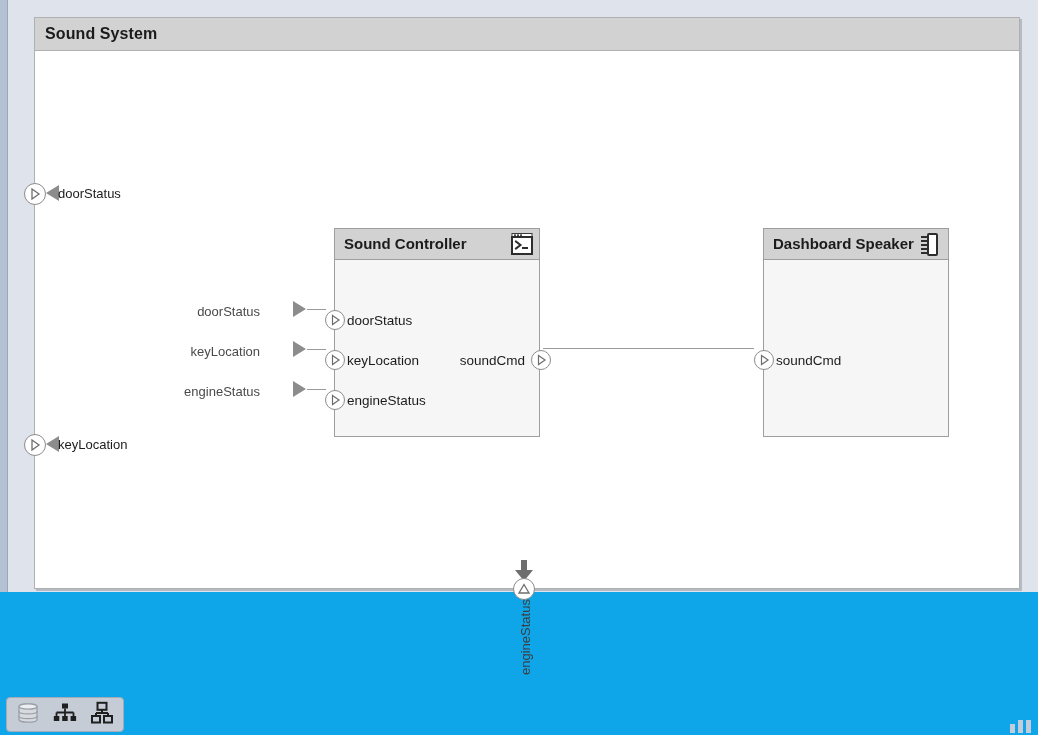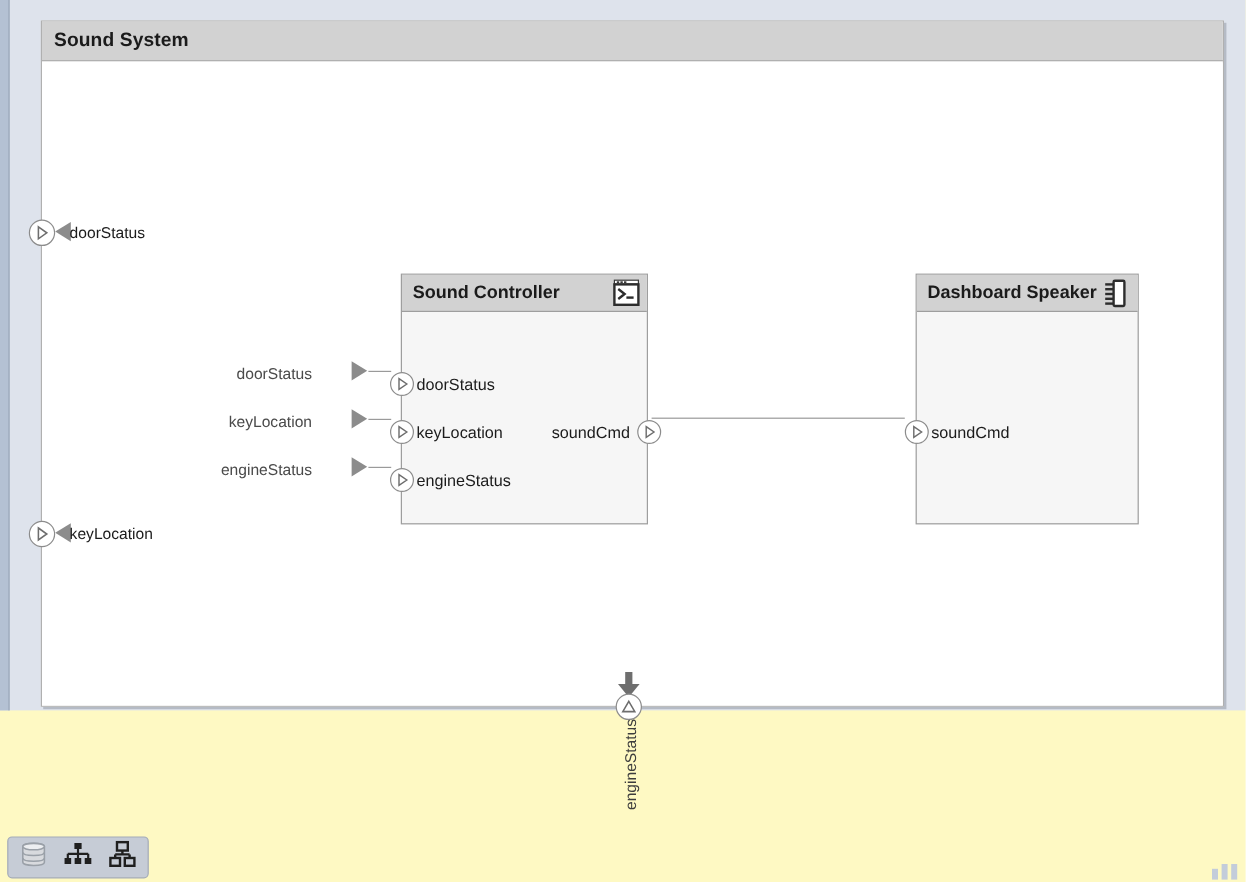--- a/index.html
+++ b/index.html
@@ -12,21 +12,21 @@
     height: 735px;
     position: relative;
     overflow: hidden;
     font-family: "Liberation Sans", sans-serif;
   }
 
   
   #app-root {
     position: absolute;
     inset: 0;
-    background: #fef9c3;
+    background: #0ea5e9;
   }
   #editor-backdrop-top {
     position: absolute;
     left: 0; top: 0;
     width: 1038px; height: 592px;
     background: #dee3ec;
   }
   #left-rail {
     position: absolute;
     left: 0; top: 0;

